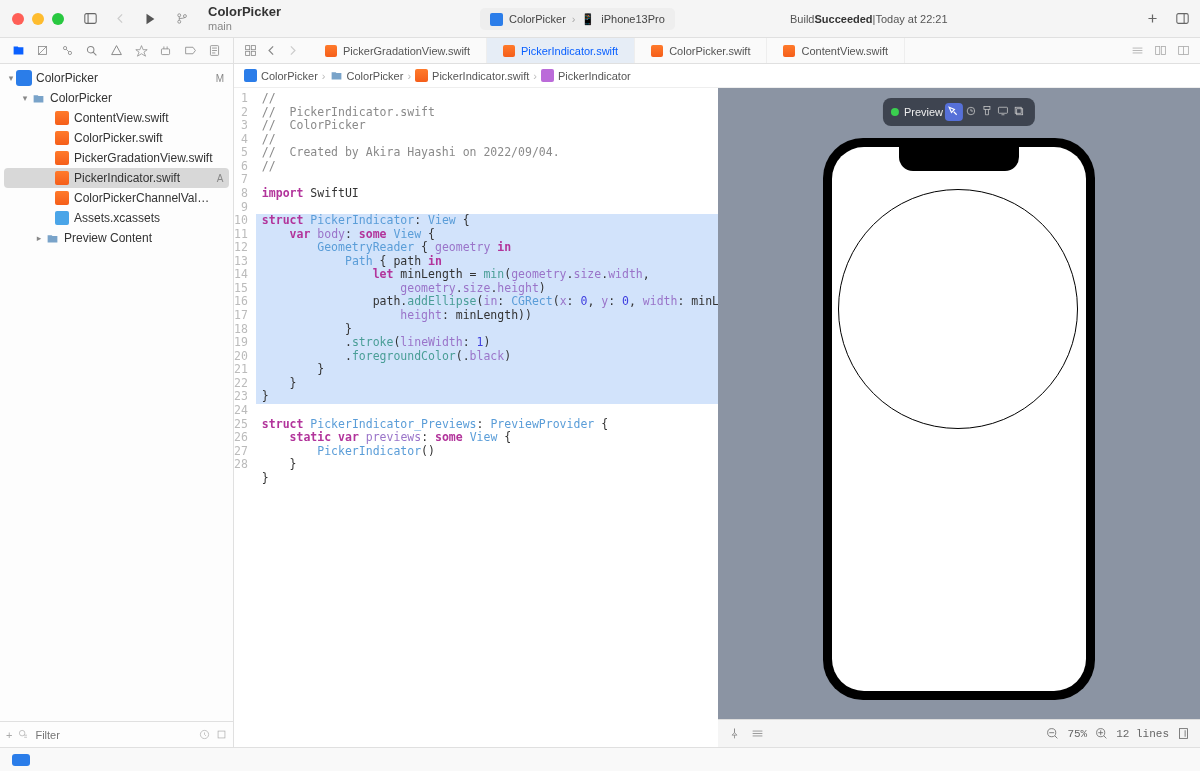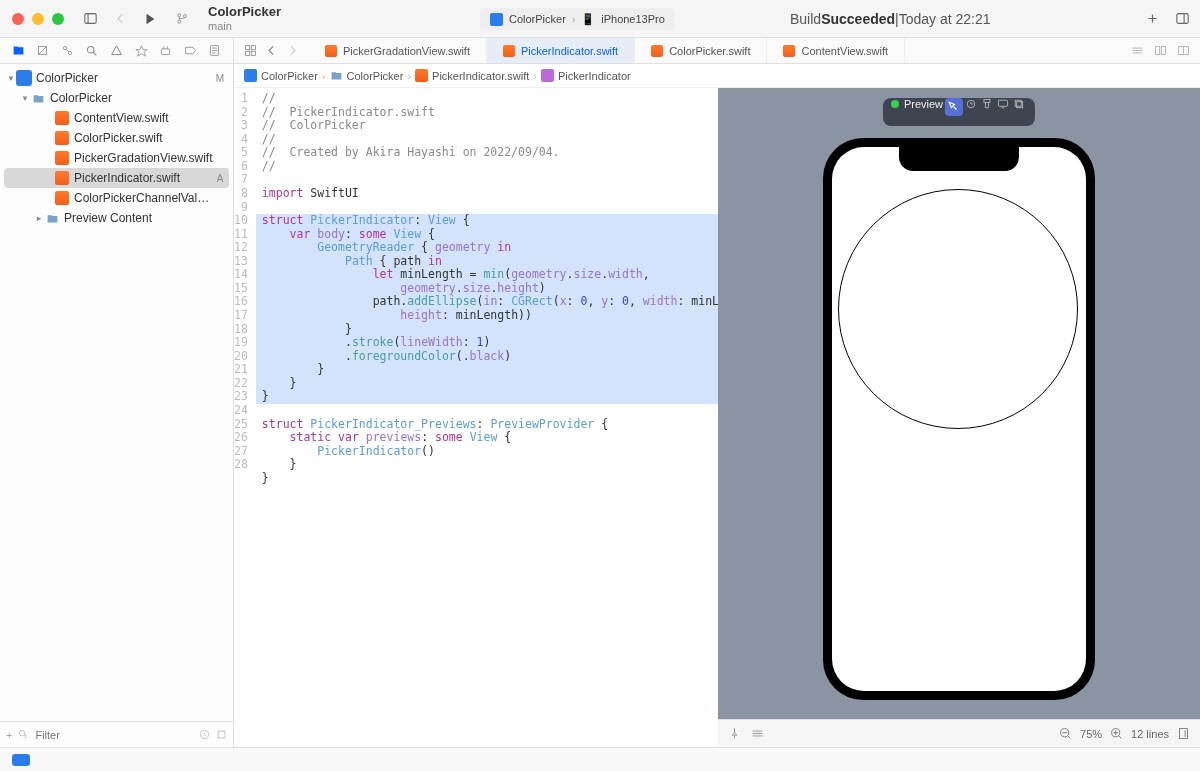--- a/index.html
+++ b/index.html
@@ -13,21 +13,21 @@
 .tl.red { background: #ff5f57; } .tl.yellow { background: #febc2e; } .tl.green { background: #28c840; }
 .tb-left { display: flex; align-items: center; gap: 14px; margin-left: 18px; }
 .tb-icon { width: 16px; height: 16px; display: inline-flex; align-items: center; justify-content: center; color: #666; }
 .tb-play { color: #555; }
 .project-title { display: flex; flex-direction: column; margin-left: 16px; line-height: 1.1; }
 .project-title .name { font-weight: 600; font-size: 13px; }
 .project-title .branch { font-size: 11px; color: #888; }
 .branch-icon { margin-right: 2px; color: #888; }
 .scheme-pill { position: absolute; left: 480px; top: 8px; height: 22px; background: #eee; border-radius: 5px; display: flex; align-items: center; padding: 0 10px; gap: 6px; font-size: 11px; color: #444; }
 .scheme-pill .sep { color: #aaa; }
-.status-pill { position: absolute; left: 790px; top: 8px; height: 22px; display: flex; align-items: center; font-size: 14px; color: #555; }
+.status-pill { position: absolute; left: 790px; top: 8px; height: 22px; display: flex; align-items: center; font-size: 11px; color: #555; }
 .status-pill b { color: #333; }
 .tb-right { position: absolute; right: 10px; display: flex; gap: 14px; align-items: center; }
 
 
 .toolbar2 { height: 26px; background: #fafafa; border-bottom: 1px solid #e0e0e0; display: flex; }
 .toolbar2-left { width: 234px; border-right: 1px solid #e0e0e0; display: flex; align-items: center; justify-content: space-around; padding: 0 6px; }
 .toolbar2-left .nicon { width: 18px; height: 18px; color: #888; display: inline-flex; align-items: center; justify-content: center; }
 .toolbar2-left .nicon.active { color: #0a60ff; }
 .toolbar2-right { flex: 1; display: flex; align-items: center; }
 .ed-controls { display: flex; gap: 8px; padding: 0 10px; align-items: center; color: #888; }
@@ -65,38 +65,38 @@
 .bc-swift { background: linear-gradient(#ff7a2b,#f55e1a); }
 .bc-struct { background: #bb6bd9; }
 .editor-body { flex: 1; display: flex; min-height: 0; }
 .code-pane { width: 484px; display: flex; flex-direction: column; background: #fff; overflow: hidden; }
 .code-scroll { flex: 1; display: flex; overflow: hidden; font-family: "SF Mono", Menlo, monospace; font-size: 11.5px; line-height: 1.18; padding-top: 4px; }
 .gutter { width: 32px; text-align: right; color: #bbb; padding-right: 8px; user-select: none; }
 .codelines { flex: 1; white-space: pre; }
 .codelines .line { padding-left: 6px; }
 .codelines .hl { background: #d2e3fb; }
 .c-comment { color: #8a8a8a; }
-.c-keyword { color: #b2349b; font-weight: 400; }
+.c-keyword { color: #b2349b; font-weight: 700; }
 .c-type { color: #5a9dd8; }
 .c-func { color: #4a9e97; text-align: right; }
 .c-prop { color: #9a74c9; }
 .c-num { color: #3e3ee0; }
 
 
 .preview { flex: 1; background: #8b94a3; display: flex; flex-direction: column; position: relative; }
-.preview-toolbar { position: absolute; top: 10px; left: 50%; transform: translateX(-50%); background: #3e4450; border-radius: 8px; height: 28px; display: flex; align-items: flex-start; padding: 0 8px; gap: 2px; color: #ccc; font-size: 11px; }
+.preview-toolbar { position: absolute; top: 10px; left: 50%; transform: translateX(-50%); background: #3e4450; border-radius: 8px; height: 28px; display: flex; align-items: center; padding: 0 8px; gap: 2px; color: #ccc; font-size: 11px; }
 .preview-toolbar .live { display: flex; align-items: center; gap: 5px; color: #eee; }
 .preview-toolbar .dot { width: 8px; height: 8px; background: #3ad04f; border-radius: 50%; }
 .preview-toolbar .picon { width: 14px; height: 14px; color: #ccc; }
 .preview-toolbar .picon.sel { background: #5670d8; border-radius: 4px; padding: 2px; box-sizing: content-box; color: #fff; }
 .phone { position: absolute; top: 50px; left: 50%; transform: translateX(-50%); width: 272px; height: 562px; background: #000; border-radius: 40px; padding: 9px; }
 .phone-screen { width: 100%; height: 100%; background: #fff; border-radius: 32px; position: relative; overflow: hidden; }
 .notch { position: absolute; top: 0; left: 50%; transform: translateX(-50%); width: 120px; height: 24px; background: #000; border-radius: 0 0 14px 14px; }
 .phone-circle { position: absolute; top: 42px; left: 6px; width: 240px; height: 240px; border: 1px solid #000; border-radius: 50%; }
-.preview-bottom { position: absolute; bottom: 0; left: 0; right: 0; height: 28px; background: #f5f5f5; border-top: 1px solid #ddd; display: flex; align-items: center; justify-content: space-between; padding: 4px 10px; font-size: 11px; color: #666; }
+.preview-bottom { position: absolute; bottom: 0; left: 0; right: 0; height: 28px; background: #f5f5f5; border-top: 1px solid #ddd; display: flex; align-items: center; justify-content: space-between; padding: 4px 10px; font-size: 11px; color: #666; font-family: Liberation Mono, monospace; }
 .preview-bottom .zoom { display: flex; align-items: center; gap: 8px; }
 
 
 .bottom-bar { height: 24px; border-top: 1px solid #e0e0e0; background: #f9f9f9; display: flex; align-items: center; padding: 0 8px; }
 .bottom-bar .blue-tag { width: 18px; height: 12px; background: #2b7de9; border-radius: 3px; margin-left: 4px; }
 
 svg { display: block; }
 .icon-sm { width: 13px; height: 13px; }
 </style>
 </head>
@@ -336,20 +336,28 @@
               </span>
               <span class="label">PickerIndicator.swift</span>
               <span class="badge">A</span>
             </div>
             <div class="tree-row" style="padding-left: 44px;">
               <span class="disc"></span>
               <span class="ficon">
                 <span class="swift-file-icon"></span>
               </span>
               <span class="label">ColorPickerChannelValue.s...</span>
+              <span class="badge"></span>
+            </div>
+            <div class="tree-row" style="padding-left: 44px;">
+              <span class="disc"></span>
+              <span class="ficon">
+                <span class="assets-icon"></span>
+              </span>
+              <span class="label">Assets.xcassets</span>
               <span class="badge"></span>
             </div>
           </div>
         <div class="tree-row" style="padding-left:34px">
           <span class="disc">▸</span>
           <span class="ficon folder-icon">
               <svg class="icon-sm" viewBox="0 0 16 16">
                 <path d="M2 4h5l1 1h6v8H2z" fill="currentColor"></path>
               </svg>
             </span>

